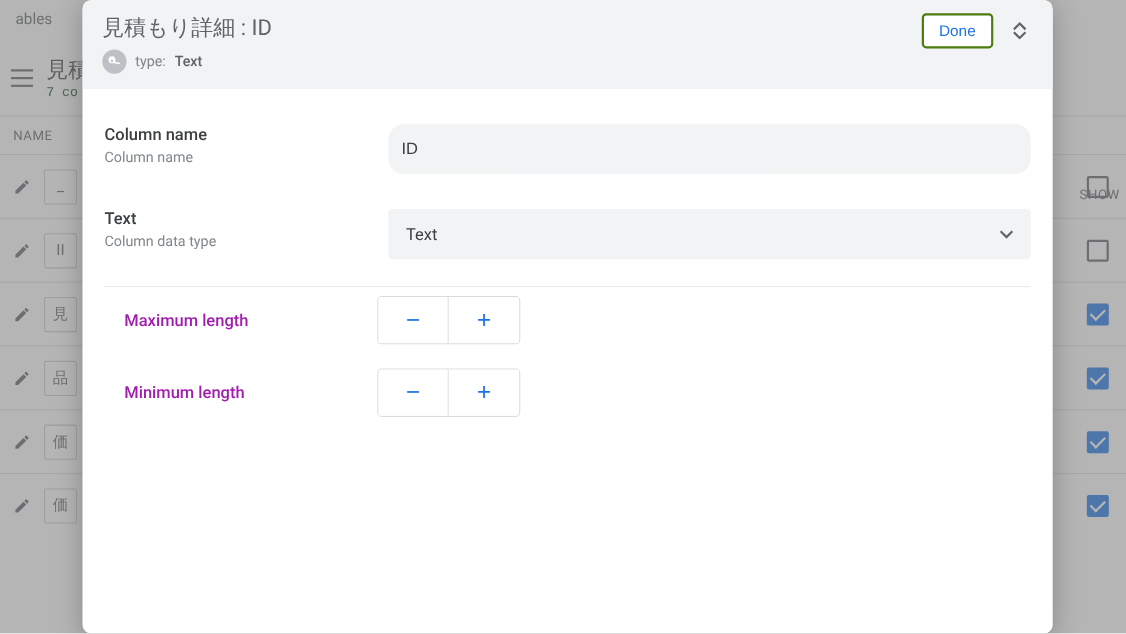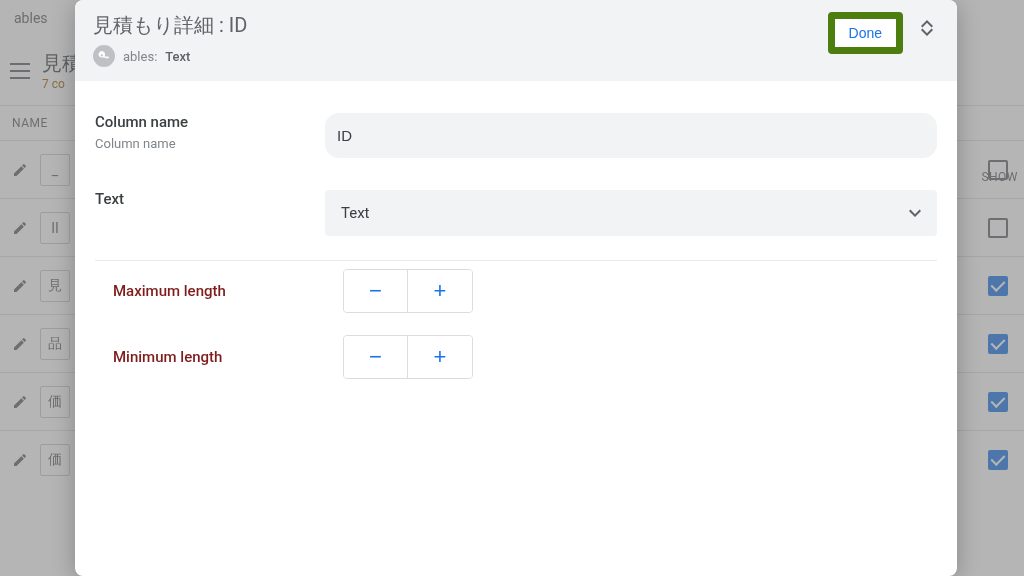--- a/index.html
+++ b/index.html
@@ -22,21 +22,21 @@
   position: absolute;
   inset: 0;
   background: rgba(120,120,120,0.55);
   z-index: 5;
 }
 .bg-header { padding: 10px 14px; color: #5f6368; font-size: 14px; }
 .bg-title-row { display: flex; align-items: center; gap: 12px; padding: 14px 10px; }
 .bg-hamburger { width: 20px; height: 16px; display: flex; flex-direction: column; justify-content: space-between; }
 .bg-hamburger span { height: 2px; background: #5f6368; display: block; }
 .bg-title { font-size: 20px; color: #3c4043; font-weight: 500; }
-.bg-subtitle { font-size: 12px; color: #a16207; }
+.bg-subtitle { font-size: 12px; color: #14532d; font-family: Liberation Mono, monospace; }
 .bg-cols-header { display: flex; padding: 10px 12px; font-size: 12px; color: #5f6368; letter-spacing: 0.5px; border-top: 1px solid #e0e0e0; }
 .bg-cols-header .name { flex: 1; }
 .bg-rows { }
 .bg-row { display: flex; align-items: center; border-top: 1px solid #e0e0e0; height: 58px; padding: 0 12px; }
 .bg-row .edit { width: 28px; color: #5f6368; }
 .bg-row .cell { width: 30px; height: 32px; border: 1px solid #ccc; border-radius: 2px; display: flex; align-items: center; justify-content: center; font-size: 14px; color: #5f6368; background: #fff; }
 .bg-row .spacer { flex: 1; }
 .bg-row .chk { width: 20px; height: 20px; border: 2px solid #5f6368; border-radius: 2px; margin-right: 4px; }
 .bg-row .chk.on { background: #1a73e8; border-color: #1a73e8; position: relative; }
 .bg-row .chk.on::after { content: ""; position: absolute; left: 4px; top: 0px; width: 6px; height: 11px; border: solid #fff; border-width: 0 2px 2px 0; transform: rotate(45deg); }
@@ -71,21 +71,21 @@
 .modal-title { font-size: 20px; color: #5f6368; font-weight: 400; margin-bottom: 6px; }
 .modal-subline { display: flex; align-items: center; gap: 8px; font-size: 13px; color: #80868b; }
 .key-icon {
   width: 22px; height: 22px; border-radius: 50%; background: #bdc1c6;
   display: flex; align-items: center; justify-content: center;
 }
 .key-icon svg { width: 13px; height: 13px; fill: #fff; }
 .done-btn {
   background: #fff;
   color: #1a73e8;
-  border: 7px solid #4d7c0f;
+  border: 2px solid #4d7c0f;
   border-radius: 4px;
   padding: 6px 14px;
   font-size: 14px;
   font-weight: 500;
   cursor: pointer;
 }
 .updown {
   width: 24px; height: 32px;
   display: flex; flex-direction: column; align-items: center; justify-content: center;
   color: #5f6368; cursor: pointer;
@@ -93,20 +93,21 @@
 
 .modal-body {
   flex: 1;
   overflow-y: auto;
   padding: 18px 20px 20px 20px;
 }
 .field-row {
   display: flex;
   align-items: flex-start;
   padding: 14px 0 18px 0;
+  gap: 28px;
 }
 .field-label { width: 230px; }
 .field-label .lbl { font-size: 15px; color: #3c4043; font-weight: 500; margin-bottom: 4px; }
 .field-label .desc { font-size: 13px; color: #80868b; line-height: 1.45; }
 .field-control { flex: 1; display: flex; align-items: center; }
 
 .text-input {
   width: 100%;
   background: #f1f3f4;
   border: none;
@@ -153,21 +154,21 @@
   font-size: 17px; color: #5f6368; font-weight: 400;
   cursor: pointer;
 }
 .section-header .chev { margin-left: auto; color: #3c4043; }
 
 .sub-field-row {
   display: flex;
   align-items: center;
   padding: 8px 0 14px 18px;
 }
-.sub-label { width: 230px; font-size: 15px; color: #7f1d1d; font-weight: 500; }
+.sub-label { width: 230px; font-size: 15px; color: #a21caf; font-weight: 500; }
 .stepper {
   display: flex;
   border: 1px solid #dadce0;
   border-radius: 4px;
   overflow: hidden;
 }
 .stepper button {
   width: 64px; height: 42px;
   background: #fff;
   border: none;
@@ -268,21 +269,21 @@
 <div class="modal">
   <div class="modal-header">
     <div class="titleblock">
       <div class="modal-title">見積もり詳細 : ID</div>
       <div class="modal-subline">
         <span class="key-icon">
           <svg viewBox="0 0 24 24">
               <path d="M12.65 10A6 6 0 1 0 7 14h5.65l2 2 2-2 2 2 2-2-2-2h-6zM7 12a2 2 0 1 1 0-4 2 2 0 0 1 0 4z"></path>
             </svg>
         </span>
-        <span>ables:</span>
+        <span>type:</span>
         <span style="font-weight:500;color:#5f6368">Text</span>
       </div>
     </div>
     <button class="done-btn">Done</button>
     <div class="updown">
       <svg width="12" height="8" viewBox="0 0 12 8">
           <path d="M6 0l6 6-1.4 1.4L6 2.8 1.4 7.4 0 6z" fill="#5f6368"></path>
         </svg>
       <svg width="12" height="8" viewBox="0 0 12 8">
           <path d="M6 8L0 2l1.4-1.4L6 5.2l4.6-4.6L12 2z" fill="#5f6368"></path>
@@ -299,20 +300,21 @@
       </div>
       <div class="field-control">
         <input class="text-input" value="ID" style="">
       </div>
     </div>
 
 
     <div class="field-row">
       <div class="field-label">
         <div class="lbl">Text</div>
+        <div class="desc">Column data type</div>
       </div>
       <div class="field-control">
         <div class="select-ctl">
           <span>Text</span>
           <span class="caret">
             <svg width="12" height="8" viewBox="0 0 12 8">
                 <path d="M6 8L0 2l1.4-1.4L6 5.2l4.6-4.6L12 2z" fill="#5f6368"></path>
               </svg>
           </span>
         </div>

